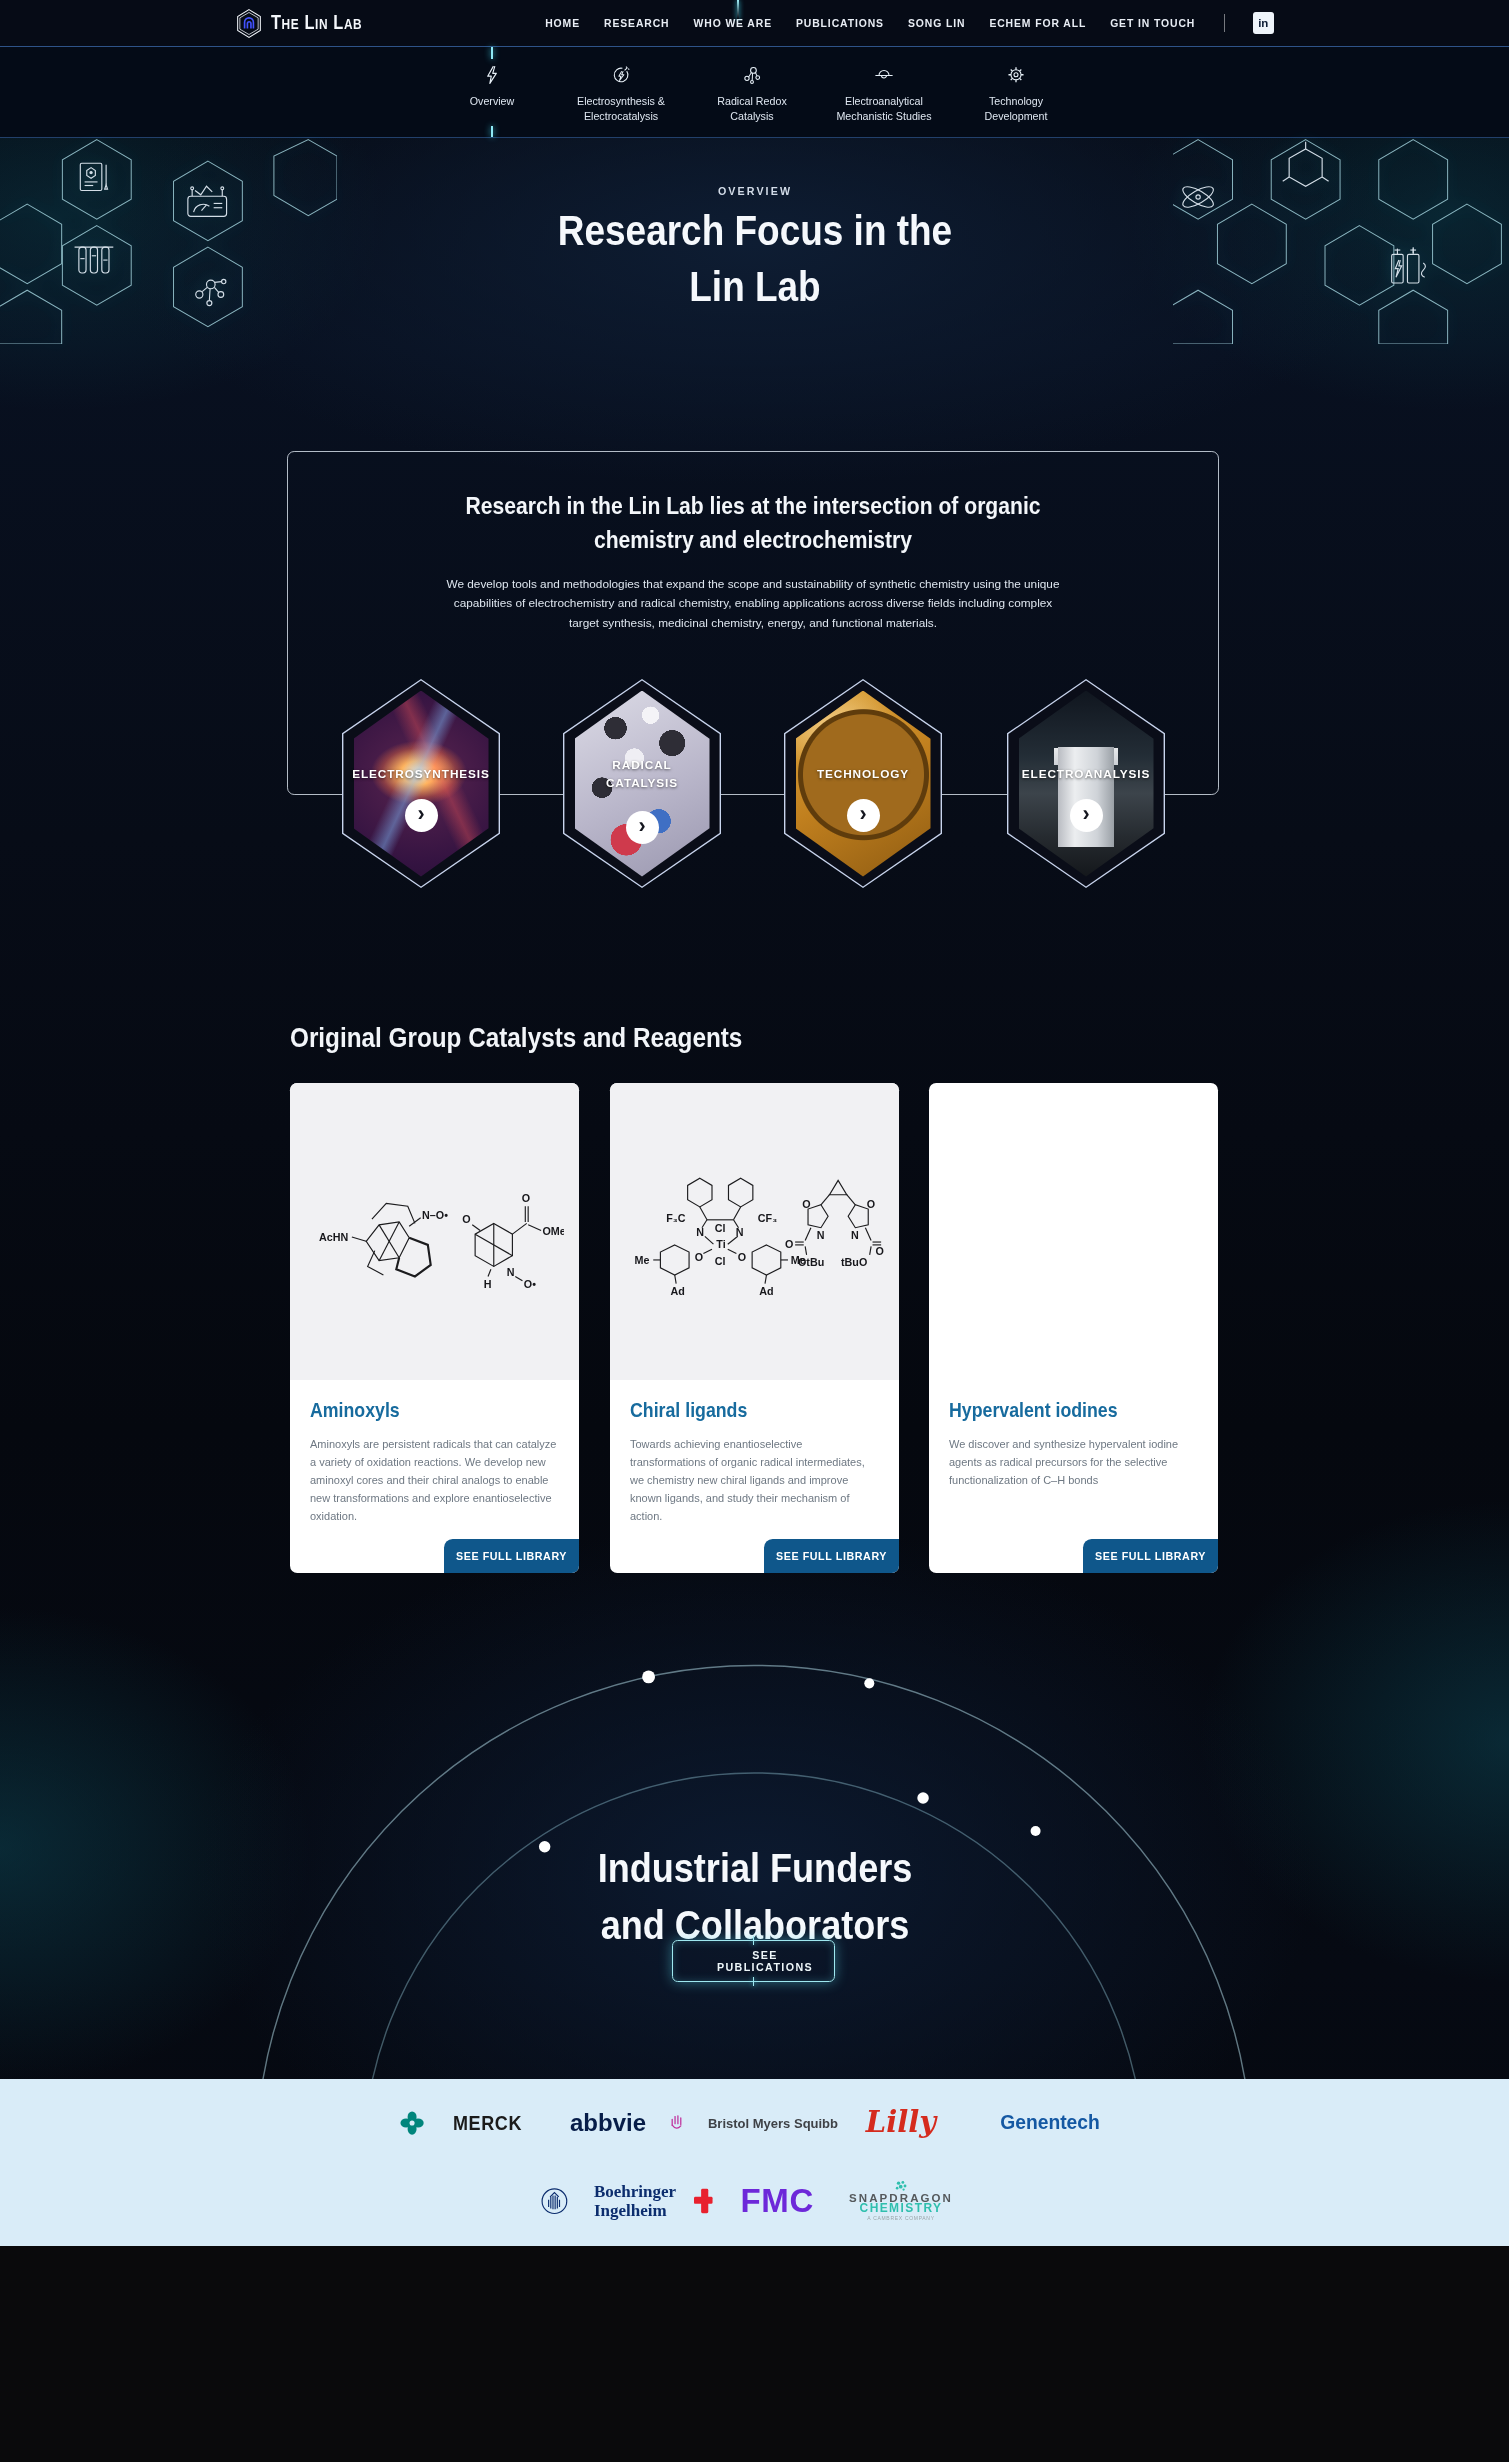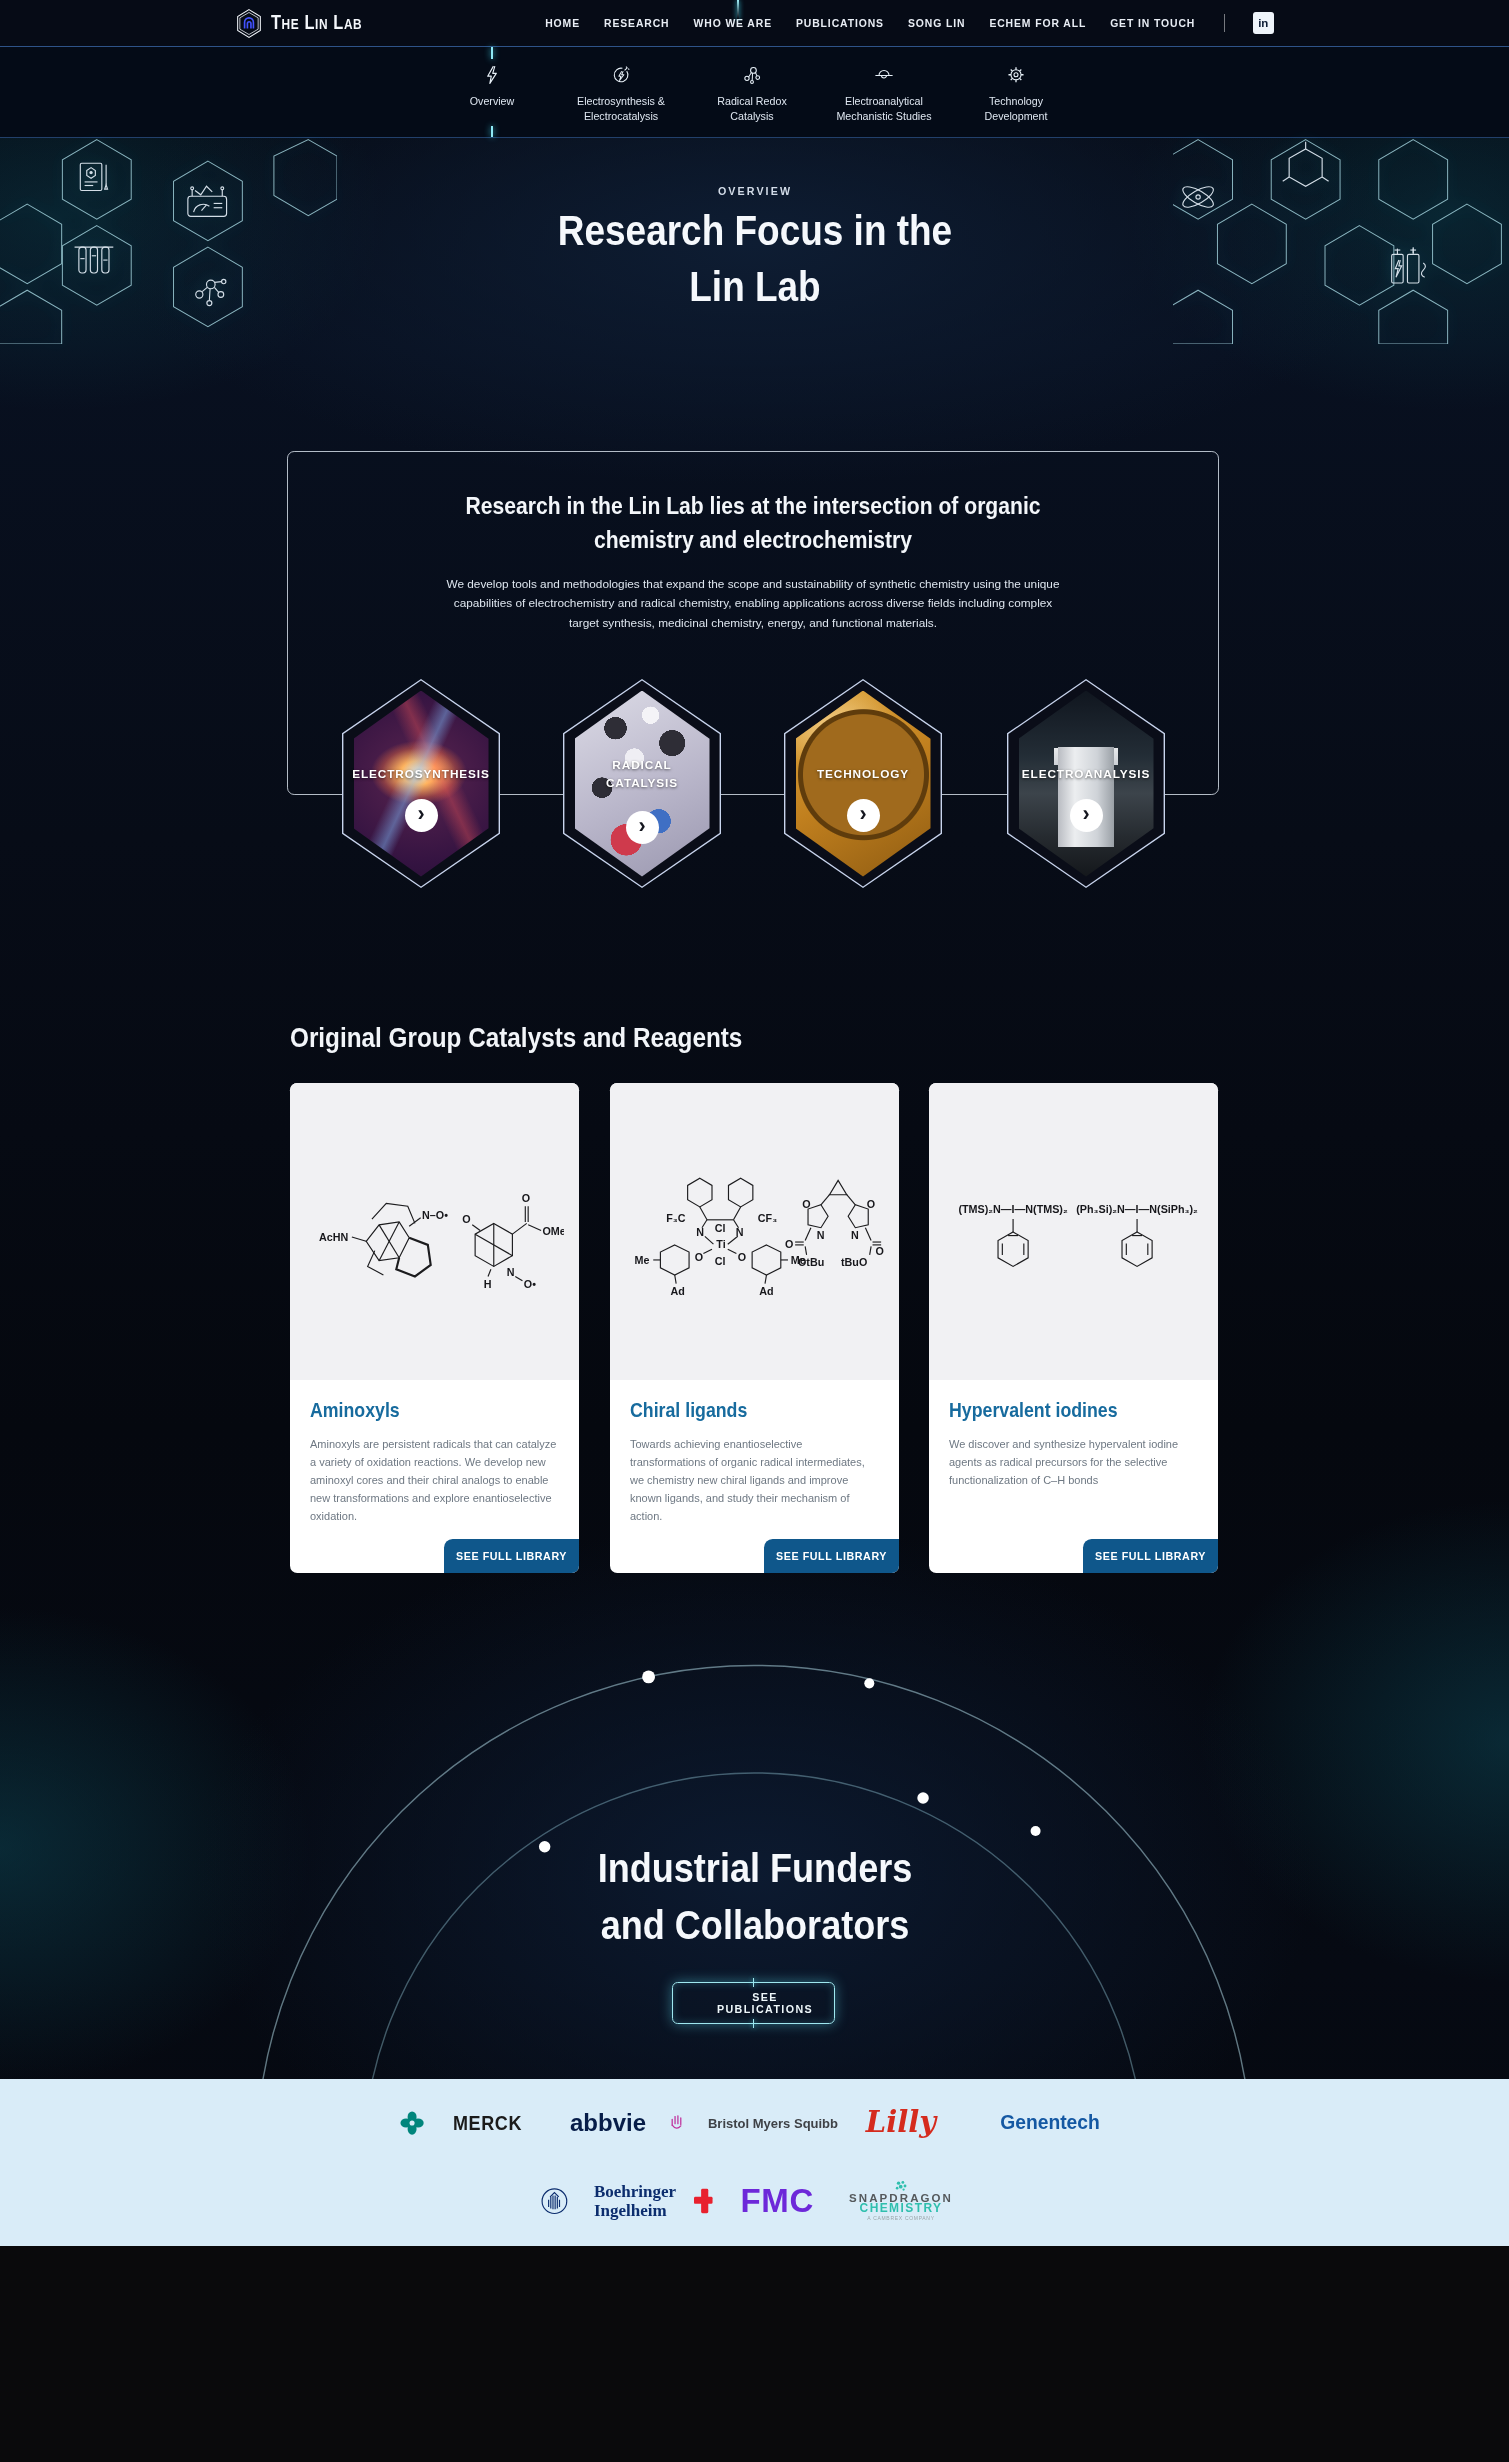--- a/index.html
+++ b/index.html
@@ -86,21 +86,21 @@
   .card .imgarea{position:absolute;left:0;top:0;width:100%;height:297px;background:#f1f1f3;border-radius:7.2px 7.2px 0 0;display:flex;align-items:center;justify-content:center;}
   .card .title{position:absolute;left:20px;top:317px;font-size:19.3px;font-weight:700;color:#176b9e;transform:scaleX(.92);transform-origin:left center;white-space:nowrap;}
   .card .body{position:absolute;left:20px;top:352px;width:247px;font-size:11px;line-height:18px;color:#6e7883;}
   .card .libbtn{position:absolute;right:0;bottom:0;width:135px;height:34px;background:#0f578b;color:#fff;font-size:10.7px;font-weight:700;letter-spacing:0.6px;border:none;border-radius:7.2px 0 7.2px 0;border-bottom-right-radius:7.2px;border-top-left-radius:8.6px;cursor:pointer;margin-top:23px;}
   .struct text{font-family:"Liberation Sans",sans-serif;font-weight:700;fill:#17171b;font-size:15px;}
   .struct .ghost{stroke:#a2a7ae;}
   .struct line,.struct polyline,.struct polygon,.struct path,.struct circle{stroke:#1c1c1e;stroke-width:1.6;fill:none;}
 
   
   .fun-title{left:0;top:1840px;width:100%;text-align:center;font-size:41px;font-weight:700;line-height:57px;color:#f5f8fc;}
-  .pubbtn{left:672px;top:1982px;width:163px;height:42px;border:0.7px solid #9fe8f0;border-radius:5.7px;background:rgba(10,20,34,.25);color:#eef7fa;font-size:10.7px;font-weight:700;letter-spacing:1.4px;box-shadow:0 0 13px rgba(90,220,240,.45), inset 0 0 8.6px rgba(90,220,240,.25);display:flex;align-items:center;justify-content:center;cursor:pointer;padding-left:29px;}
+  .pubbtn{left:672px;top:1940px;width:163px;height:42px;border:0.7px solid #9fe8f0;border-radius:5.7px;background:rgba(10,20,34,.25);color:#eef7fa;font-size:10.7px;font-weight:700;letter-spacing:1.4px;box-shadow:0 0 13px rgba(90,220,240,.45), inset 0 0 8.6px rgba(90,220,240,.25);display:flex;align-items:center;justify-content:center;cursor:pointer;padding-left:29px;}
   .pubbtn::before,.pubbtn::after{content:"";position:absolute;left:50%;margin-left:-0.7px;width:1.4px;height:8.6px;background:#9fe8f0;box-shadow:0 0 5.7px #4cd9ea;}
   .pubbtn::before{top:-5px;} .pubbtn::after{bottom:-5px;}
 
   
   .band{left:0;top:2079px;width:1510px;height:167px;background:#d9ecf8;}
   .logo{position:absolute;transform:translate(-50%,-50%);display:flex;align-items:center;gap:25px;white-space:nowrap;}
   .merck-text{font-size:20px;font-weight:800;color:#1b1b1b;letter-spacing:0.7px;transform:scaleX(.9);}
   .abbvie-text{font-size:24px;font-weight:700;color:#071d49;letter-spacing:0;}
   .bms-text{font-size:13px;font-weight:600;color:#3f4247;}
   .lilly-text{font-family:"DejaVu Serif",serif;font-style:italic;font-weight:700;font-size:29px;color:#d52b1e;}
@@ -472,36 +472,20 @@
         <line x1="342" y1="130" x2="340" y2="142"></line>
         <text x="300" y="158">tBuO</text>
       </svg>
     </div>
     <div class="title">Chiral ligands</div>
     <div class="body">Towards achieving enantioselective transformations of organic radical intermediates, we chemistry new chiral ligands and improve known ligands, and study their mechanism of action.</div>
     <button class="libbtn">SEE FULL LIBRARY</button>
   </div>
 
   <div class="card" style="left:929px;">
-    <div class="imgarea">
-      <svg class="struct" width="258" height="158" viewBox="0 0 360 220">
-        <text x="95" y="84" text-anchor="middle">(TMS)₂N—I—N(TMS)₂</text>
-        <line x1="95" y1="92" x2="95" y2="110"></line>
-        <polygon points="95,110 116,122 116,146 95,158 74,146 74,122"></polygon>
-        <line x1="80" y1="126" x2="80" y2="142"></line>
-          <line x1="110" y1="126" x2="110" y2="142"></line>
-          <line x1="88" y1="115" x2="102" y2="115"></line>
-        <text x="268" y="84" text-anchor="middle">(Ph₃Si)₂N—I—N(SiPh₃)₂</text>
-        <line x1="268" y1="92" x2="268" y2="110"></line>
-        <polygon points="268,110 289,122 289,146 268,158 247,146 247,122"></polygon>
-        <line x1="253" y1="126" x2="253" y2="142"></line>
-          <line x1="283" y1="126" x2="283" y2="142"></line>
-          <line x1="261" y1="115" x2="275" y2="115"></line>
-      </svg>
-    </div>
     <div class="title">Hypervalent iodines</div>
     <div class="body">We discover and synthesize hypervalent iodine agents as radical precursors for the selective functionalization of C–H bonds</div>
     <button class="libbtn">SEE FULL LIBRARY</button>
   </div>
 
   <svg class="abs" style="left:0;top:1626px;" width="1510" height="453" viewBox="0 2270 2107 632">
     <circle cx="1052" cy="3020" r="695" fill="none" stroke="rgba(185,228,240,.5)" stroke-width="2"></circle>
     <circle cx="1052" cy="3020" r="545" fill="none" stroke="rgba(160,215,232,.38)" stroke-width="2"></circle>
     <g fill="#ffffff">
       <circle cx="905" cy="2341" r="9"></circle>

